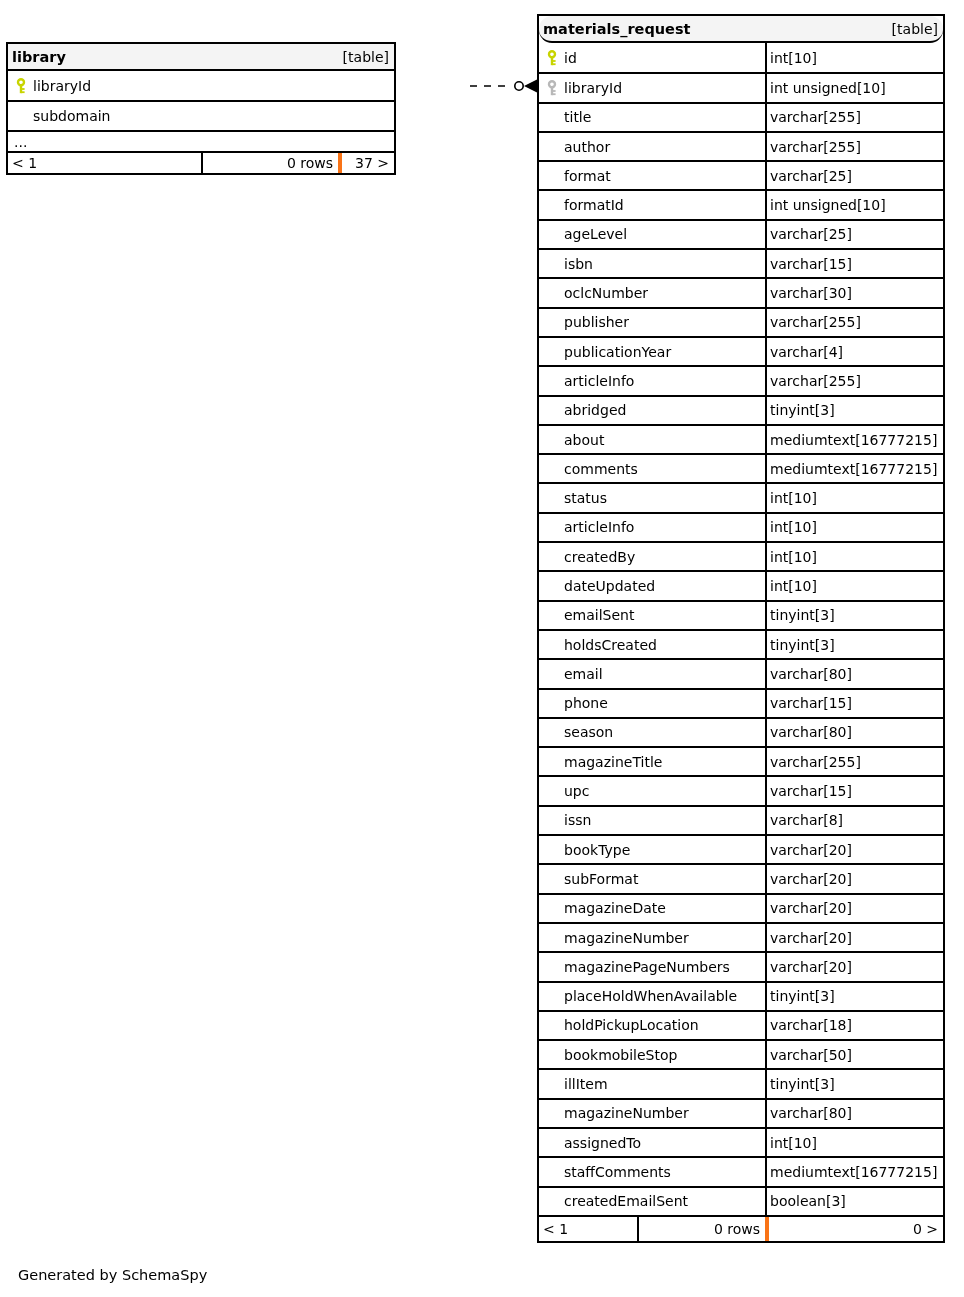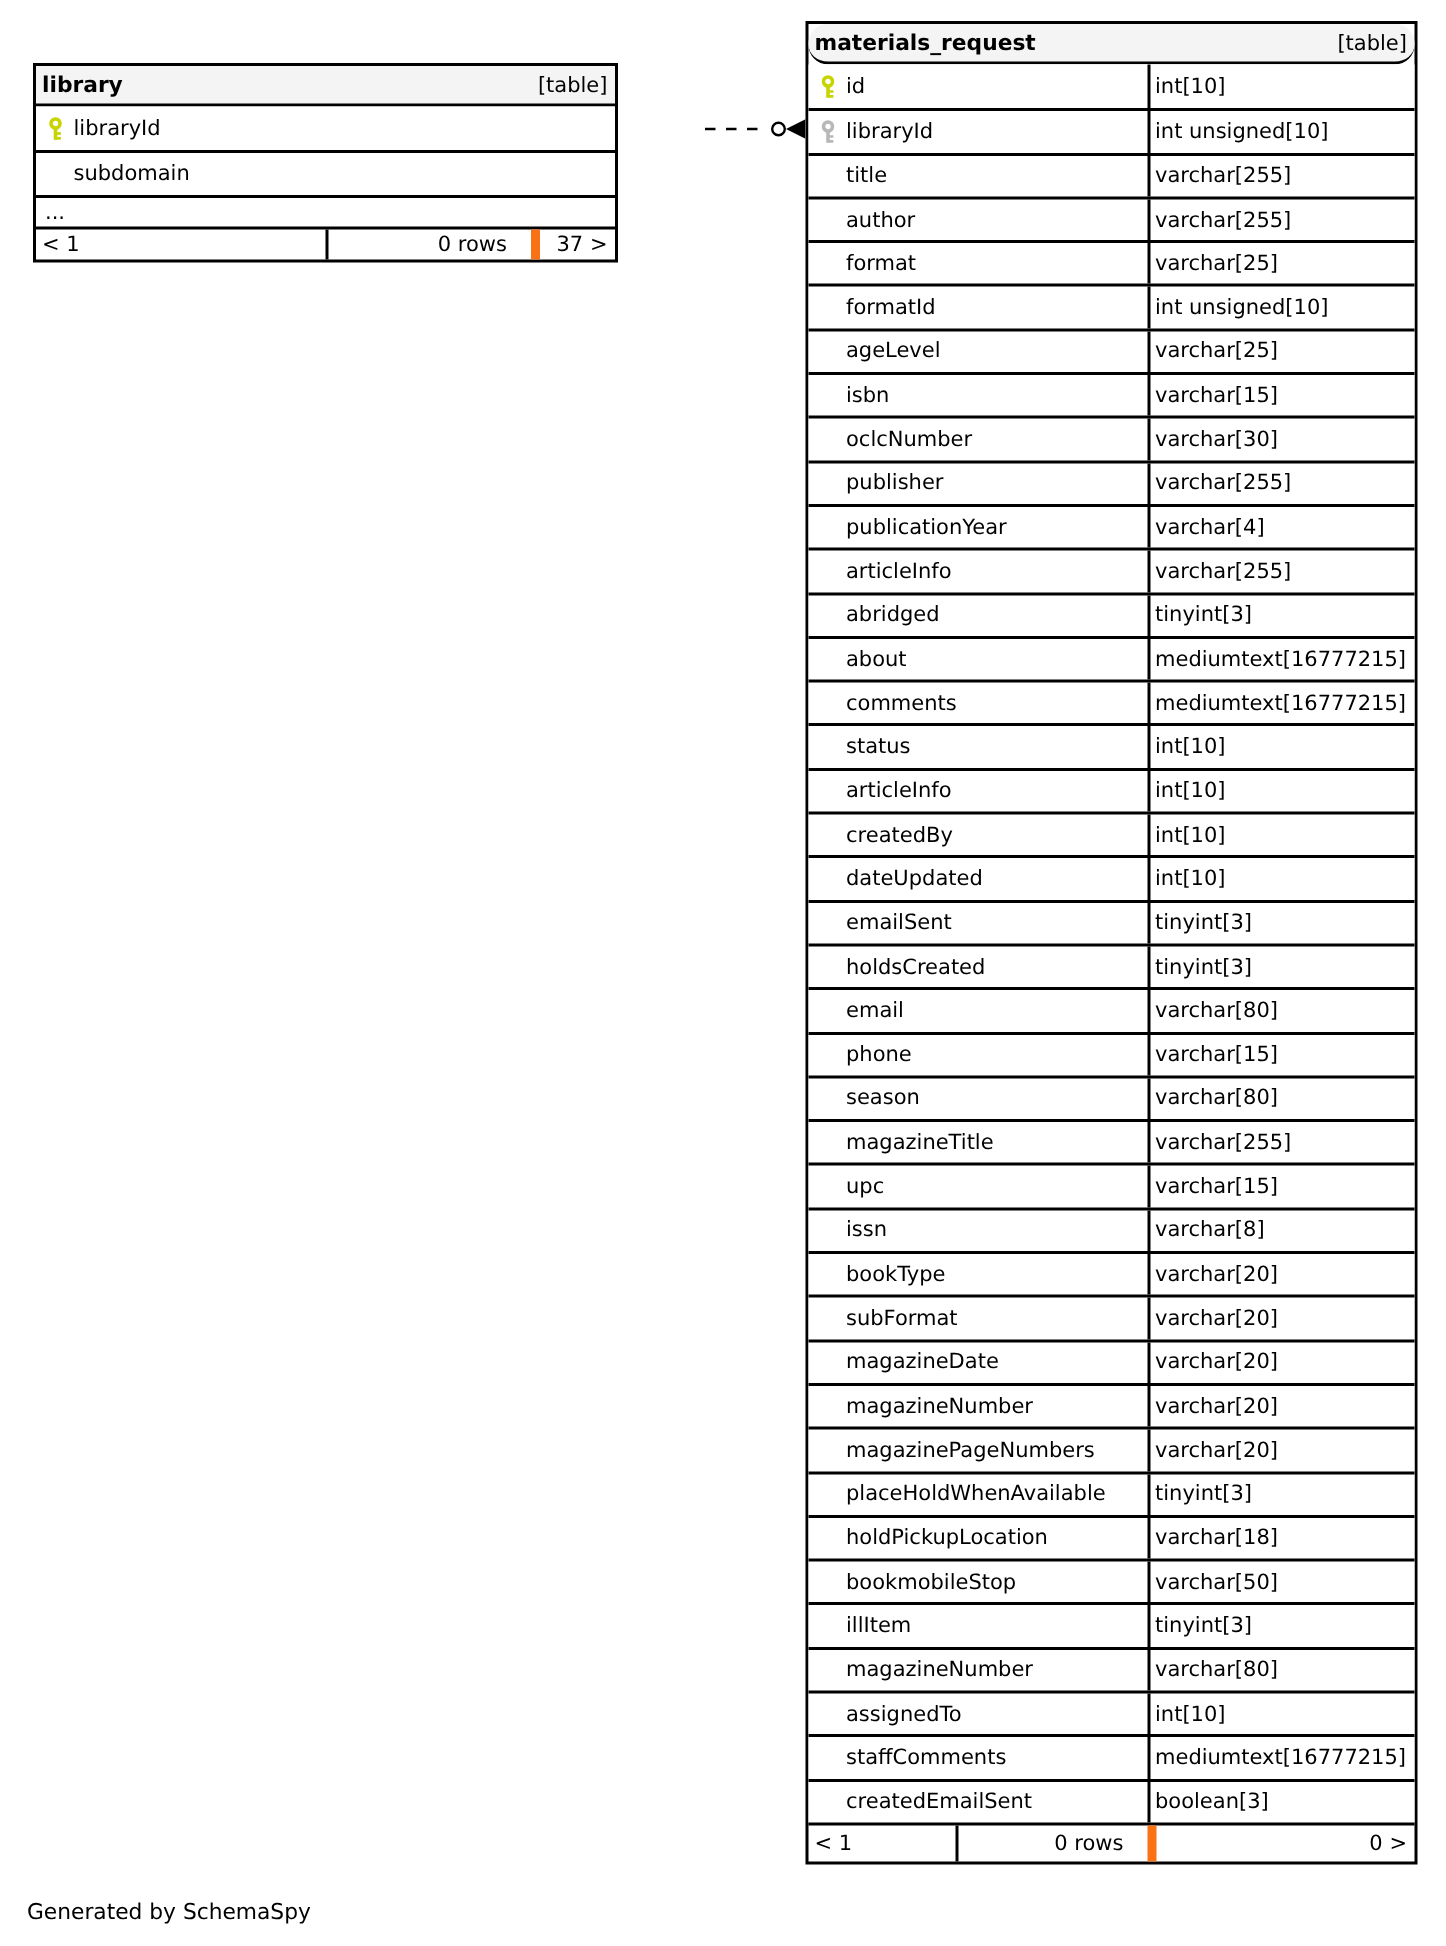--- a/index.html
+++ b/index.html
@@ -12,21 +12,21 @@
     color: #000;
   }
   .canvas { position: relative; width: 964px; height: 1297px; }
 
   .db-table {
     position: absolute;
     background: #fff;
     border: 2px solid #000;
     box-sizing: border-box;
   }
-  .tbl-lib { left: 22px; top: 42px;  width: 390px; }
+  .tbl-lib { left: 6px; top: 42px;  width: 390px; }
   .tbl-mr  { left: 537px; top: 14px; width: 408px; }
 
   .thead {
     display: flex;
     align-items: center;
     justify-content: space-between;
     background: var(--header-bg, #f4f4f4);
     border-bottom: 2px solid #000;
     padding: 0 5px 0 4px;
     box-sizing: border-box;
@@ -90,22 +90,22 @@
   }
   .tbl-lib .tfoot { height: 21.5px; }
   .tbl-mr  .tfoot { height: 26px; }
   .fcell {
     display: flex;
     align-items: center;
     box-sizing: border-box;
     white-space: nowrap;
   }
   .fleft  { justify-content: flex-start; padding-left: 4px; }
-  .fmid   { justify-content: flex-end; padding-right: 16px; border-left: 2px solid #000; }
-  .fright { justify-content: flex-end; padding-right: 5px; border-left: 6px solid #f97316; flex: 1 1 auto; }
+  .fmid   { justify-content: flex-end; padding-right: 5px; border-left: 2px solid #000; }
+  .fright { justify-content: flex-end; padding-right: 5px; border-left: 4px solid #f97316; flex: 1 1 auto; }
   .tbl-lib .fleft { flex: 0 0 193px; }
   .tbl-lib .fmid  { flex: 0 0 137px; }
   .tbl-mr  .fleft { flex: 0 0 98px; }
   .tbl-mr  .fmid  { flex: 0 0 128px; }
 
   .rel-connector { position: absolute; left: 468px; top: 76px; }
 
   .gen-note {
     position: absolute;
     left: 18px;

